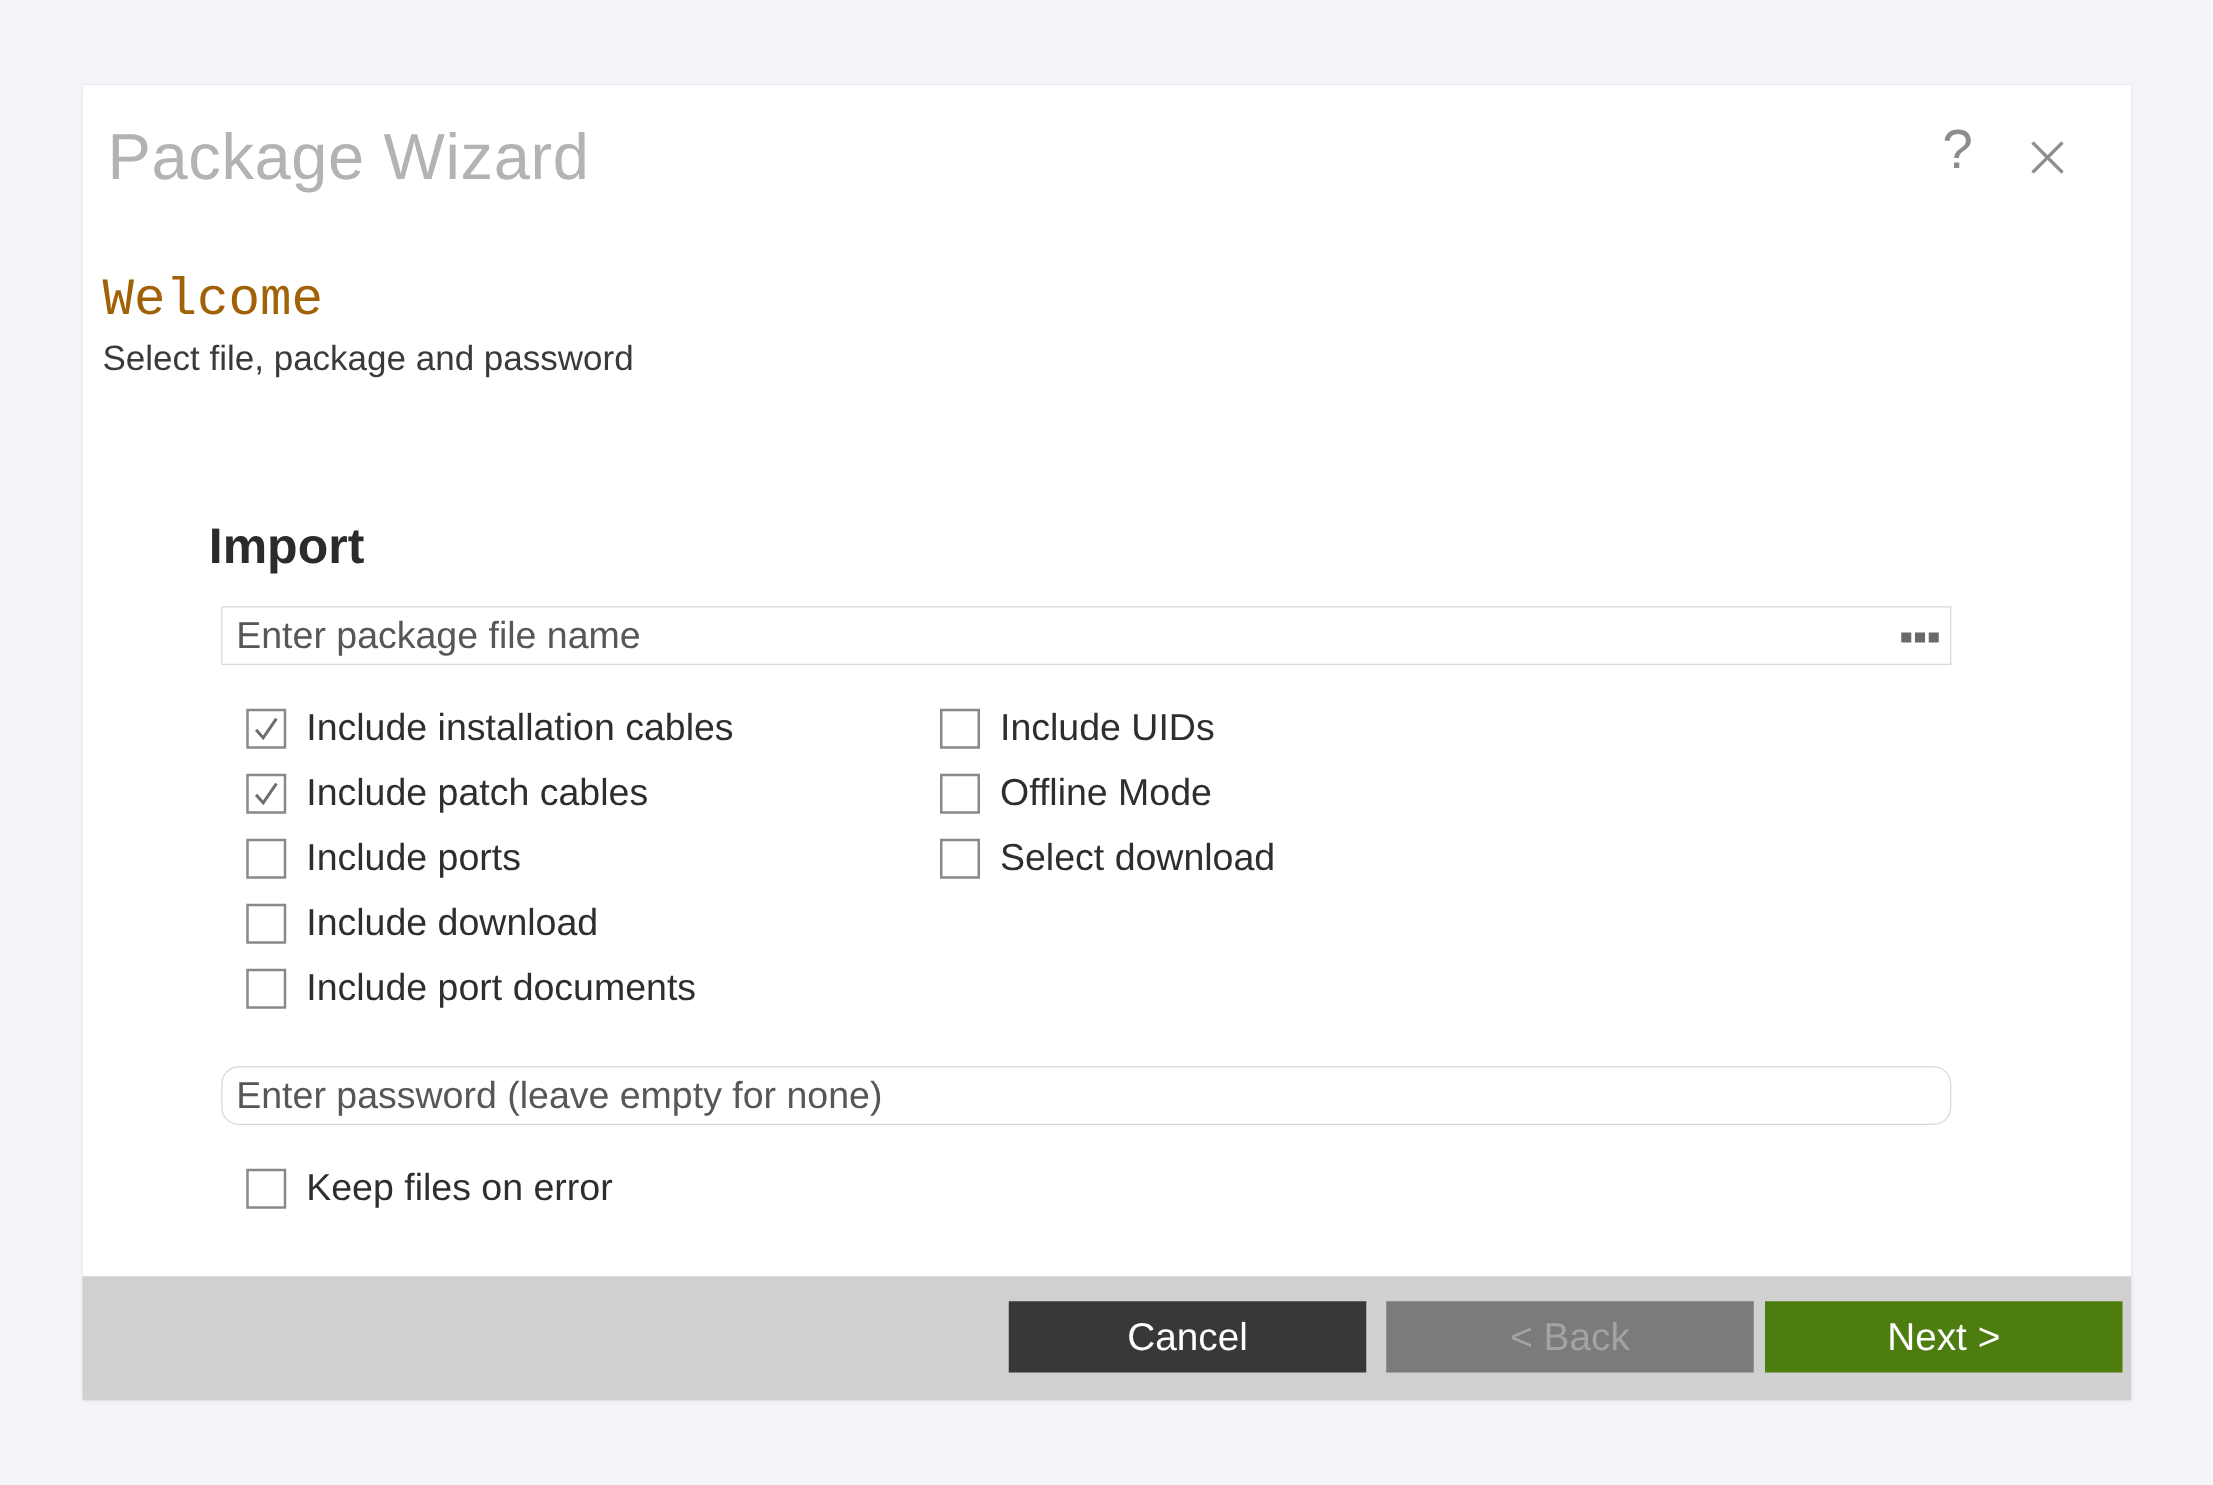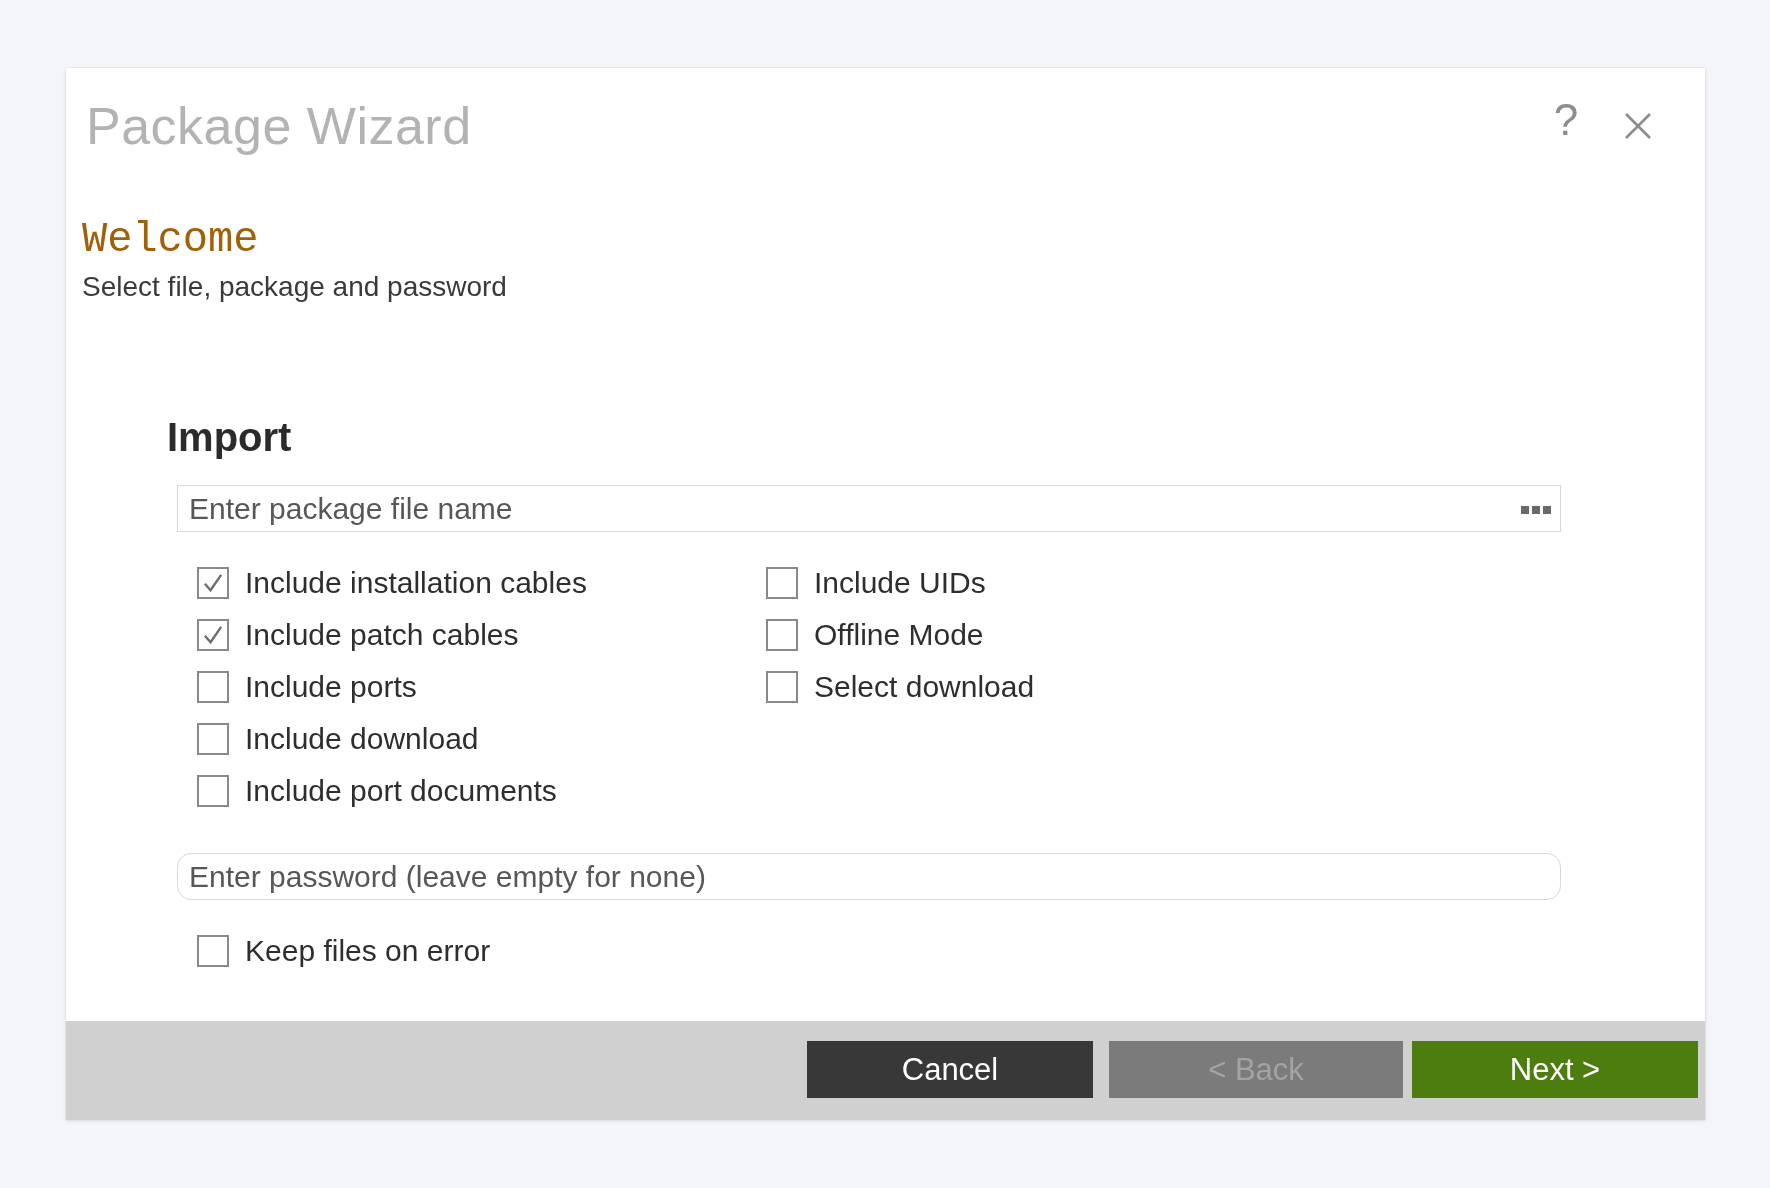--- a/index.html
+++ b/index.html
@@ -49,21 +49,21 @@
   .text-input::placeholder { color:#575757; opacity:1; }
   #file-input { top:417px; }
   #password-input { top:785px;border-radius:14px; }
   .browse-btn {
     position:absolute; left:1450px; top:433px; width:40px; height:18px;
     display:flex; align-items:center; justify-content:center; gap:3px; cursor:pointer;
   }
   .browse-btn .sq { width:8px; height:8px; background:#696969; }
   .cb-col { position:absolute; }
   #cb-left  { left:131px; top:499px; }
-  #cb-right { left:700px; top:499px; }
+  #cb-right { left:686px; top:499px; }
   #keep-row-slot { position:absolute; left:131px; top:867px; }
   .cb-row { display:flex; align-items:center; margin-bottom:20px; height:32px; }
   .cb-box {
     width:32px; height:32px; border:2px solid #898989; background:#fff;
     display:inline-flex; align-items:center; justify-content:center;
     flex:0 0 32px; cursor:pointer;
   }
   .cb-box svg { width:26px; height:26px; display:none; }
   .cb-row.checked .cb-box svg { display:block; }
   .cb-label { margin-left:16px; font-size:30px; color:#2e2e2e; white-space:nowrap; }

